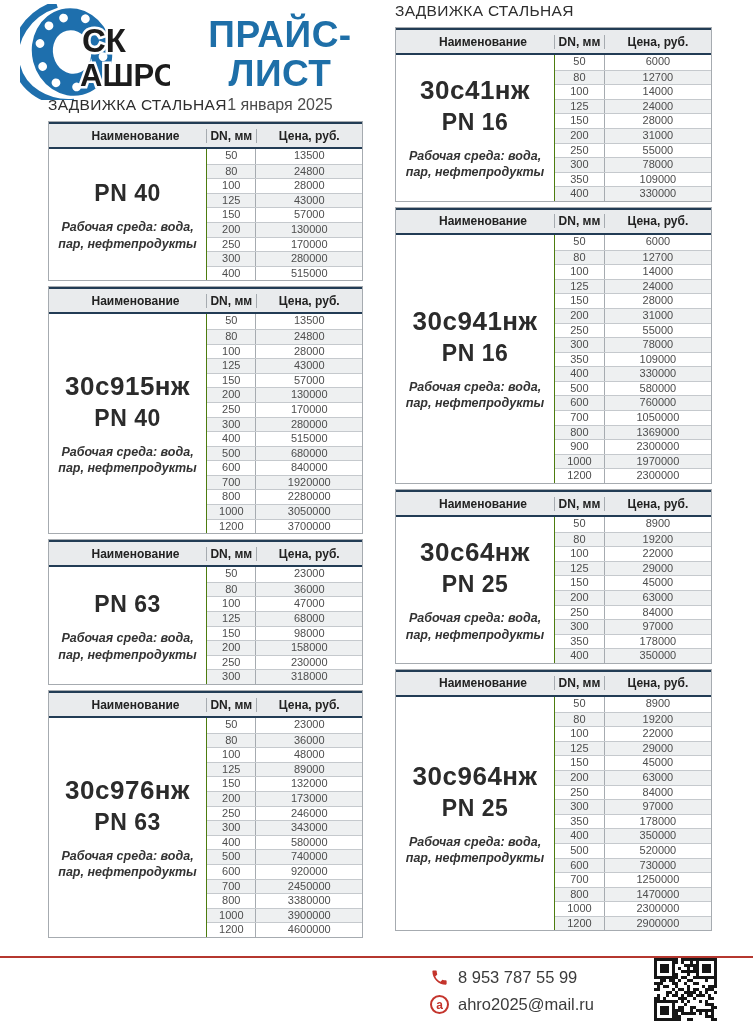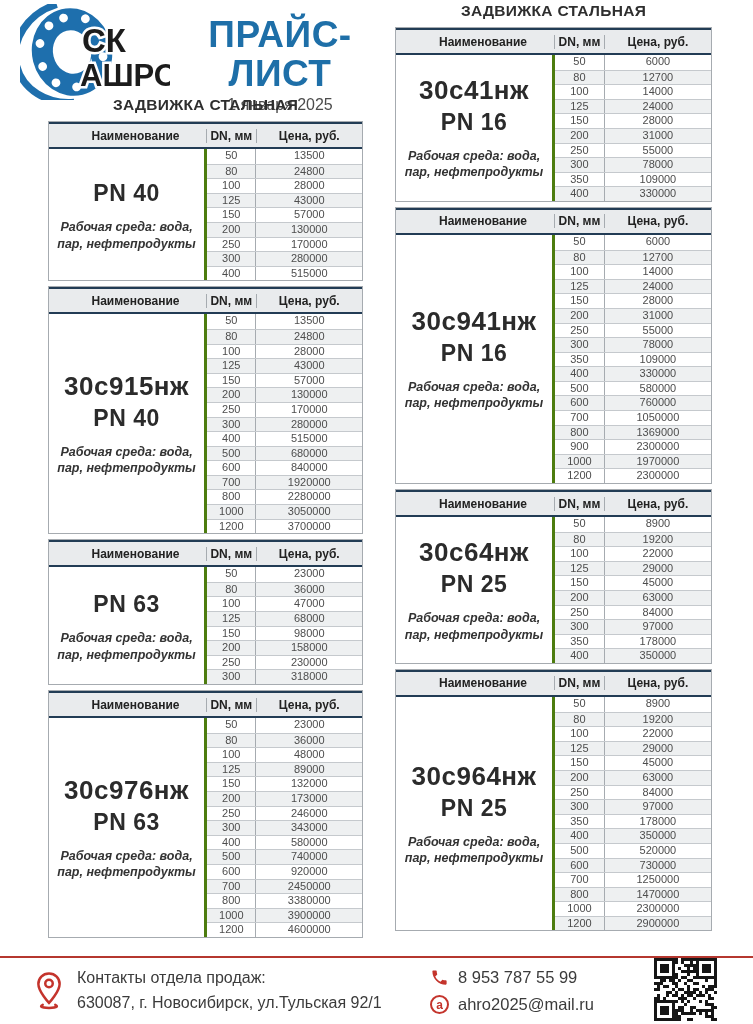--- a/index.html
+++ b/index.html
@@ -10,33 +10,33 @@
   
   .logo { position:absolute; left:20px; top:4px; width:150px; height:96px; }
   .title-block { position:absolute; left:158px; top:16px; width:244px; text-align:center; }
   .page-title { font-size:37px; font-weight:800; color:#1e6fa8; letter-spacing:.5px; line-height:1.05; }
   .page-date { font-size:16px; color:#4c4c4c; margin-top:2px; }
 
   
   .col { position:absolute; }
   .col-left  { left:48px;  top:96px; width:315px; }
   .col-right { left:395px; top:2px;  width:317px; }
-  .col-heading { text-align:center; font-size:15.5px; font-weight:700; color:#2e2e2e; letter-spacing:.3px; margin-bottom:7px; }
+  .col-heading { text-align:left; font-size:15.5px; font-weight:400; color:#2e2e2e; letter-spacing:.3px; margin-bottom:7px; }
 
   
   .ptable { border:1px solid #a6abb0; background:#fff; }
   .ptable + .ptable { margin-top:5px; }
   .thead { display:flex; align-items:center; background:#e9ebed;
            border-top:2.5px solid #223c55; border-bottom:2.5px solid #223c55; height:27px; }
   .th { font-size:12px; font-weight:700; color:#222; text-align:center; }
   .th.c1 { width:50.5%; border-right:1px solid #a6abb0;padding-left:16px; }
   .th.c2 { width:15.8%; border-right:1px solid #a6abb0; }
   .th.c3 { flex:1; }
   .tbody { display:flex; align-items:stretch; }
-  .name-cell { width:50.5%; border-right:3px solid #4d7c0f; display:flex; flex-direction:column;
+  .name-cell { width:50.5%; border-right:1px solid #4d7c0f; display:flex; flex-direction:column;
                align-items:center; justify-content:center; padding:20px 8px; text-align:center; }
   .model { font-size:26px; font-weight:800; color:#2b2b2b; letter-spacing:.5px; }
   .pn    { font-size:23px; font-weight:800; color:#2b2b2b; margin-top:3px; letter-spacing:.5px;text-align:right; }
   .medium{ font-size:12.5px; font-style:italic; font-weight:600; color:#333; margin-top:12px; line-height:1.3; }
   .rows { flex:1; }
   .row { display:flex; height:14.6px; line-height:13.5px; font-size:11px; color:#4d4d4d; }
   .row:not(:first-child) { border-top:1px solid #c5c9cd; }
   .row:nth-child(even) { background:#eef0f1; }
   .row .dn { width:31.9%; border-right:1px solid #a6abb0; text-align:center; }
   .row .price { flex:1; text-align:center; }
@@ -629,31 +629,20 @@
             <div class="price">2900000</div>
           </div>
         </div>
       </div>
     </div>
       </div>
   </div>
 
   <div class="footer-line"></div>
 
-  <div class="footer-left">
-    <svg width="30" height="42" viewBox="0 0 24 32">
-      <path d="M12 2C7 2 3.5 5.8 3.5 10.3c0 6 8.5 15.2 8.5 15.2s8.5-9.2 8.5-15.2C20.5 5.8 17 2 12 2z" fill="none" stroke="#c4342c" stroke-width="2"></path>
-      <circle cx="12" cy="10" r="3" fill="none" stroke="#c4342c" stroke-width="2"></circle>
-      <path d="M7 27c-2 1-2.5 2.5 5 2.5s7-1.5 5-2.5" fill="none" stroke="#c4342c" stroke-width="2" stroke-linecap="round"></path>
-    </svg>
-    <div class="footer-text">
-      <div>Контакты отдела продаж:</div>
-      <div>630087, г. Новосибирск, ул.Тульская 92/1</div>
-    </div>
-  </div>
 
   <div class="footer-right">
     <div class="contact-line">
       <svg width="19" height="19" viewBox="0 0 24 24">
         <path fill="#c4342c" d="M6.6 10.8c1.5 2.9 3.7 5.2 6.6 6.6l2.2-2.2c.3-.3.7-.4 1-.2 1.1.4 2.3.6 3.6.6.6 0 1 .4 1 1V20c0 .6-.4 1-1 1C10.6 21 3 13.4 3 4c0-.6.4-1 1-1h3.5c.6 0 1 .4 1 1 0 1.2.2 2.4.6 3.6.1.3 0 .7-.2 1l-2.3 2.2z"></path>
       </svg>
       <span>8 953 787 55 99</span>
     </div>
     <div class="contact-line">
       <span class="at-icon">a</span>

